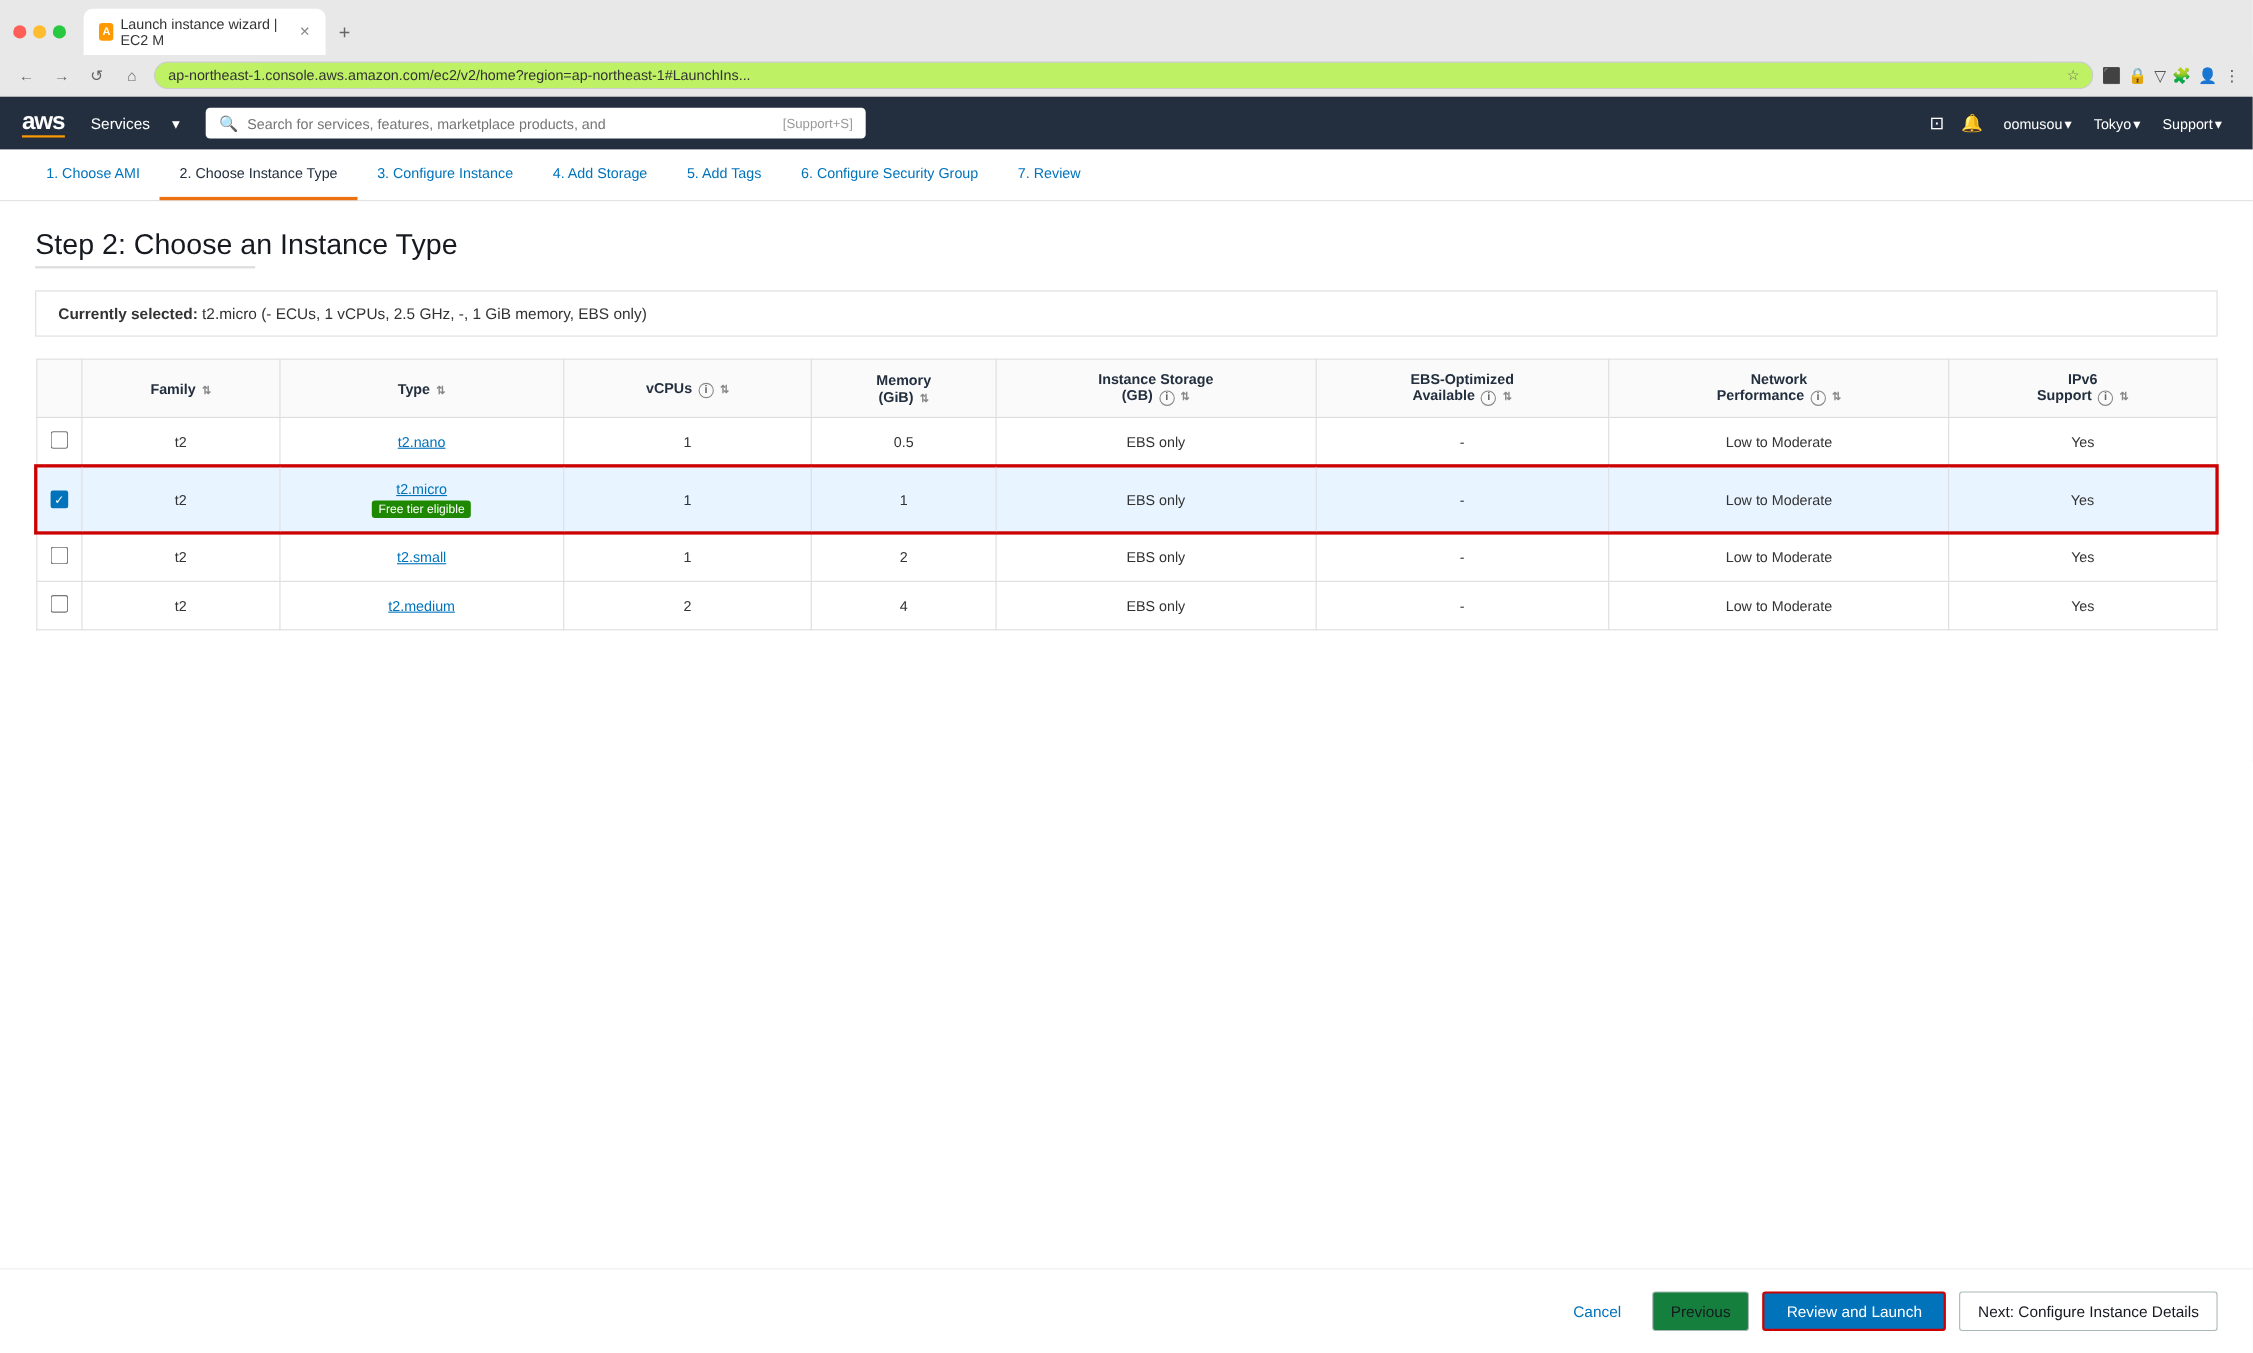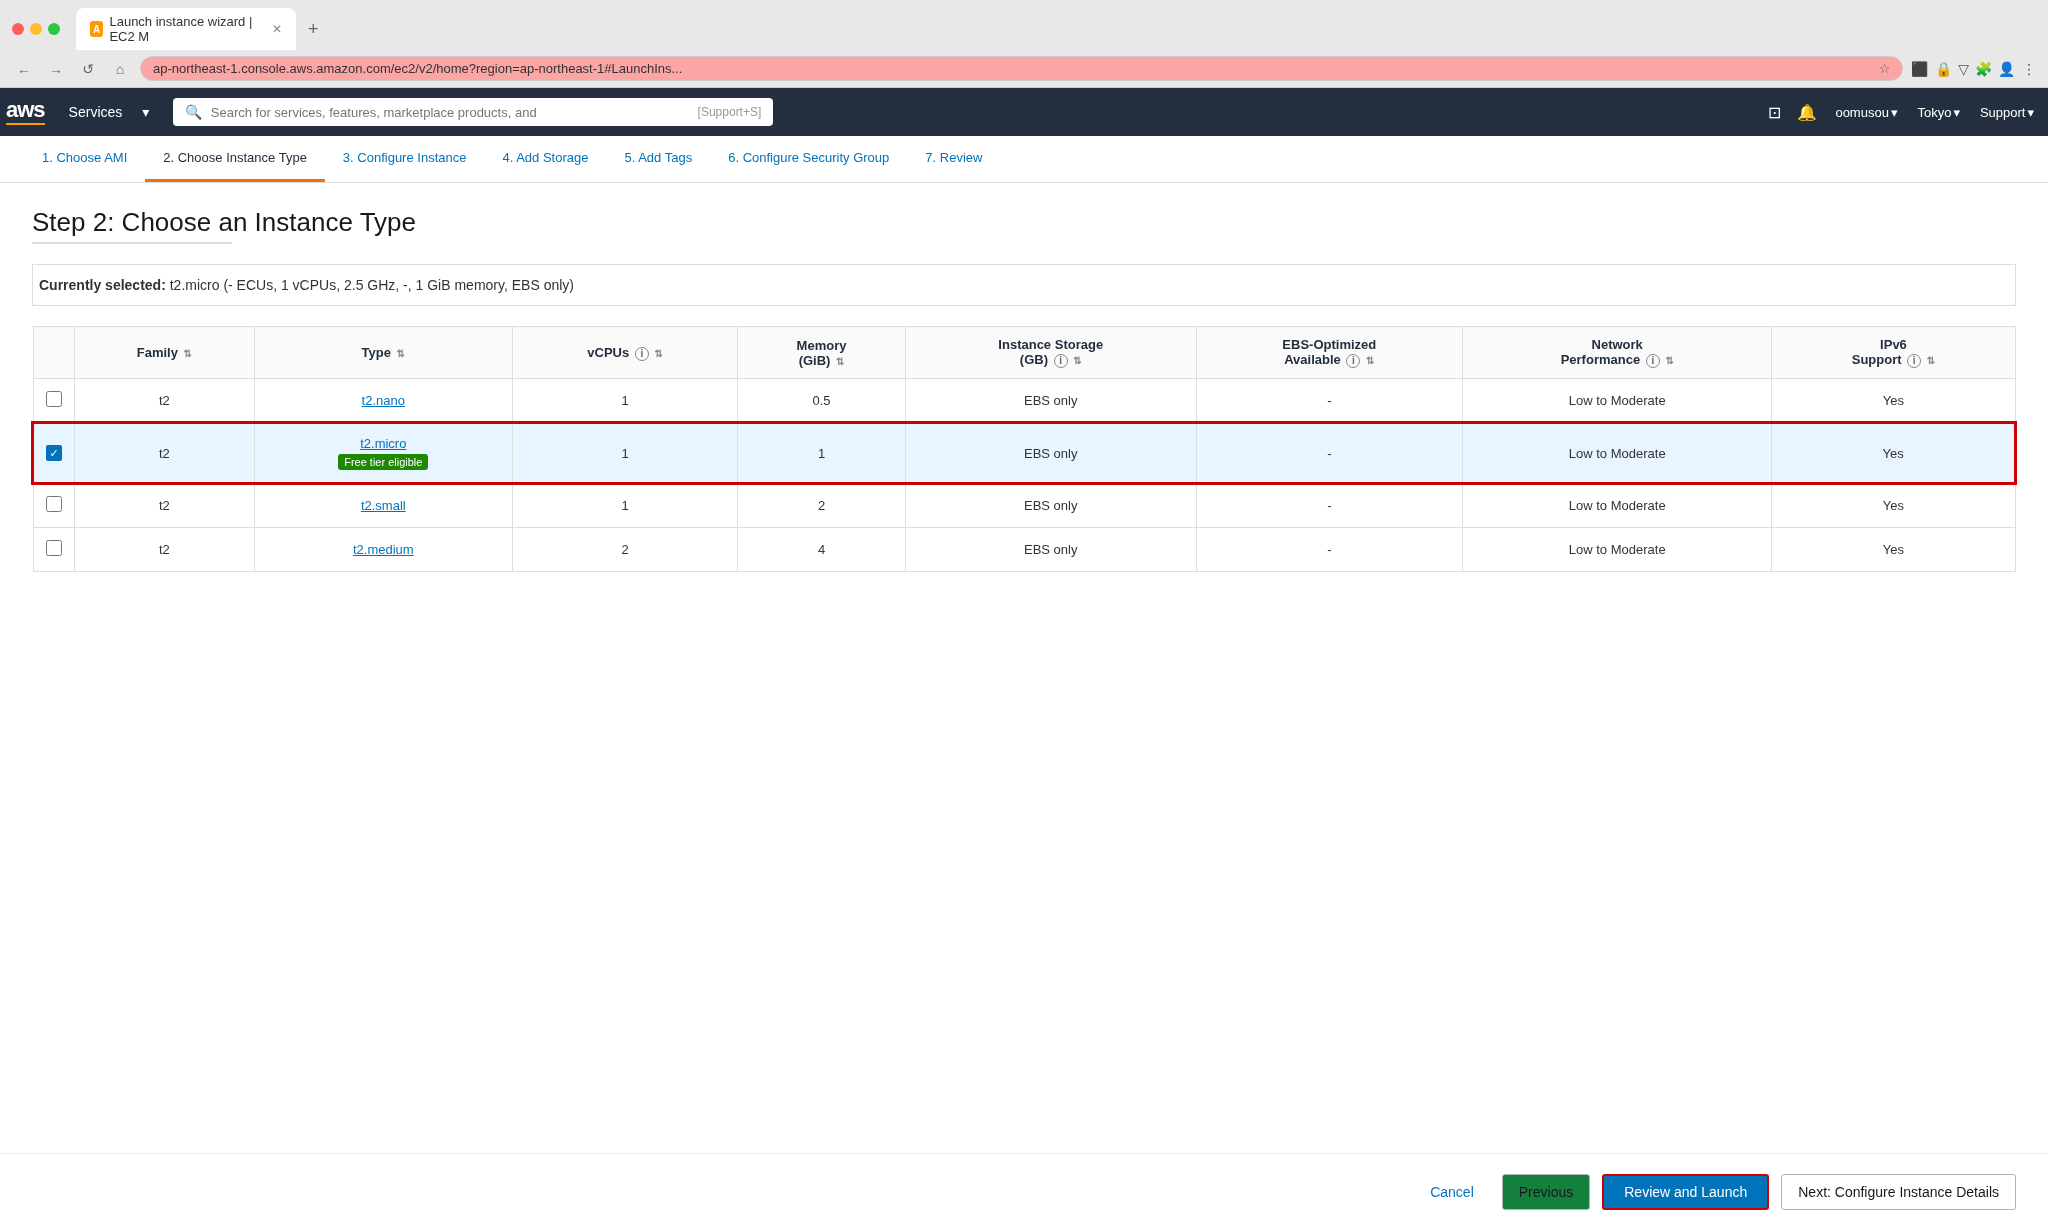--- a/index.html
+++ b/index.html
@@ -51,32 +51,32 @@
     .address-bar-row {
       display: flex; align-items: center; padding: 6px 12px; gap: 8px;
       background: #e8e8e8;
     }
     .nav-btn {
       width: 24px; height: 24px; display: flex; align-items: center; justify-content: center;
       color: #666; font-size: 14px; cursor: pointer; border-radius: 50%;
     }
     .address-bar {
       flex: 1; display: flex; align-items: center;
-      background: #fca5a5; border: 1px solid #ccc; border-radius: 20px;
+      background: #bef264; border: 1px solid #ccc; border-radius: 20px;
       padding: 4px 12px; gap: 6px; font-size: 13px; text-align: right;
     }
     .address-text { color: #333; font-size: 13px; }
     .address-icons { display: flex; gap: 8px; margin-left: auto; color: #666; }
     .browser-action-icons { display: flex; gap: 6px; color: #555; align-items: center; }
 
     
     .aws-nav {
       background: #232f3e;
       display: flex; align-items: center;
-      padding: 0 6px;
+      padding: 0 20px;
       height: 48px;
       gap: 16px;
     }
     .aws-logo {
       display: flex; align-items: center; gap: 4px;
     }
     .aws-logo-text {
       color: #fff;
       font-size: 22px;
       font-weight: bold;
@@ -150,21 +150,21 @@
       margin-bottom: 4px;
     }
     .page-title-underline {
       width: 200px;
       height: 2px;
       background: #ddd;
       margin-bottom: 20px;
     }
     .selected-info {
       border: 1px solid #ddd;
-      padding: 12px 6px;
+      padding: 12px 20px;
       margin-bottom: 20px;
       font-size: 14px;
       color: #333;
     }
     .selected-info strong { font-weight: 600; }
 
     
     .instance-table {
       width: 100%;
       border-collapse: collapse;

